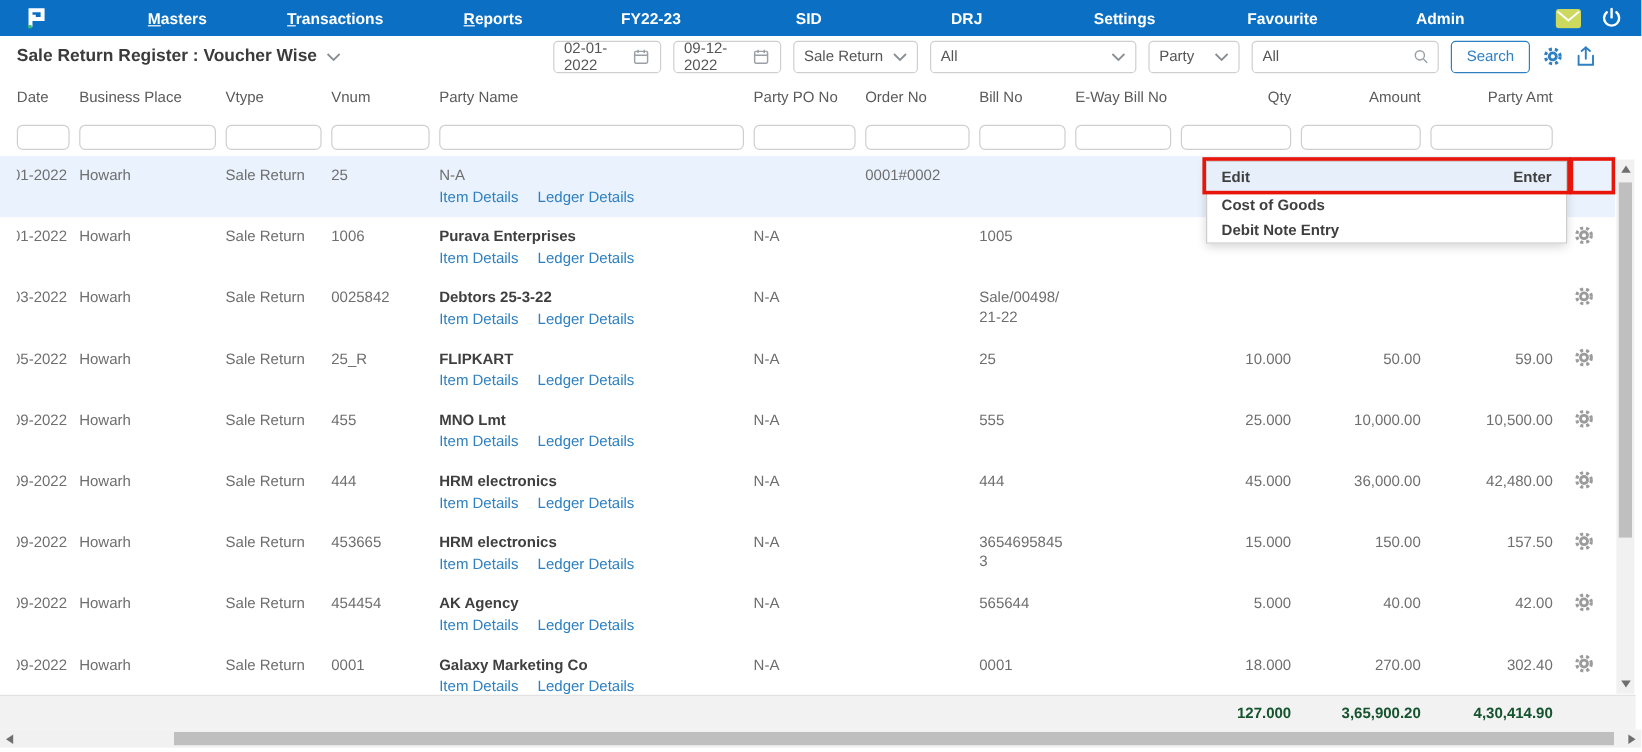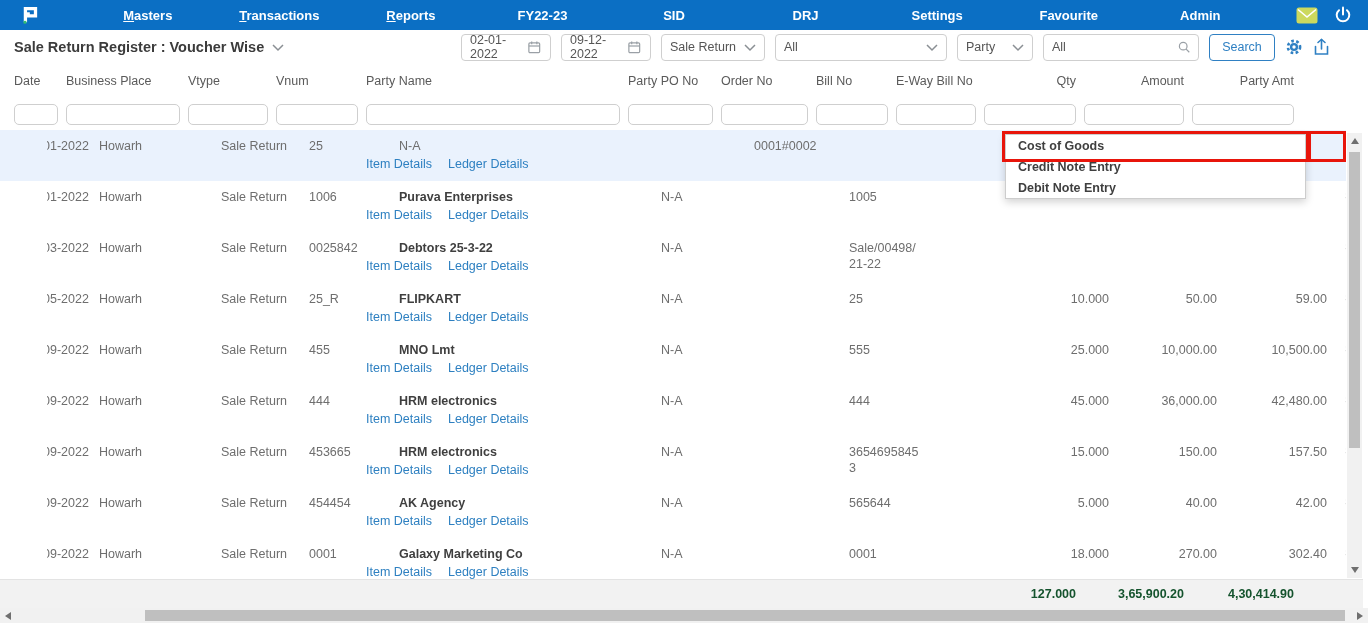--- a/index.html
+++ b/index.html
@@ -36,21 +36,21 @@
   .thead { position:absolute; left:0; top:64px; width:1346px; height:34px; align-items:center; }
   .hcell { font-size:12.5px; color:#5a5a5a; line-height:1.15; padding-right:8px; }
   .hcell.num { text-align:right; }
   .tfilters { position:absolute; left:0; top:98px; width:1346px; height:32px; align-items:center; }
   .fwrap { padding-right:8px; }
   .fwrap input { width:100%; height:21px; border:1px solid #cfcfcf; border-radius:5px; outline:none; padding:0 5px; font-size:12px; color:#555; font-family:inherit; }
 
   .tbody { position:absolute; left:0; top:130px; width:1346px; height:449px; overflow:hidden; }
   .row { position:relative; height:51px; }
   .row.sel { background:var(--selected_row,#eaf2fd); }
-  .row .grid { padding-top:8px; align-items:start;margin-left:33px; }
+  .row .grid { padding-top:8px; align-items:start; }
   .cell { font-size:12.5px; color:#6e6e6e; padding-right:8px; line-height:1.3; white-space:nowrap; }
   .cell.c-date { overflow:hidden; } .cell.c-date span{ display:inline-block; margin-left:-4px; }
   .cell.c-party_name { color:#3f3f3f; font-weight:700; }
   .cell.c-bill_no { white-space:normal; word-break:break-all; }
   .cell.num { text-align:right; }
   .cell.c-gear { padding:0; display:flex; justify-content:center; margin-top:-2px; }
   .gearsvg { color:#9b9b9b; cursor:pointer; }
   .links { position:absolute; left:366px; top:27px; display:flex; gap:16px; }
   .link { font-size:12.5px; color:var(--link,#2e80c1); cursor:pointer; }
 
@@ -479,24 +479,25 @@
   <div class="vthumb"></div>
   <div class="tri tri-down"></div>
 </div>
 <div class="hscroll">
   <div class="tri tri-left"></div>
   <div class="hthumb"></div>
   <div class="tri tri-right"></div>
 </div>
 
 <div class="menu">
+    <div class="menu-item hl">
+      <div>Edit</div>
+      <div class="shortcut">Enter</div>
+    </div>
     <div class="menu-item small">
       <div>Cost of Goods</div>
     </div>
     <div class="menu-item small">
-      <div>Credit Note Entry</div>
-    </div>
-    <div class="menu-item small">
       <div>Debit Note Entry</div>
     </div>
   </div>
 <div class="red-box red-menu"></div>
 <div class="red-box red-gear"></div>
 
 </body></html>

